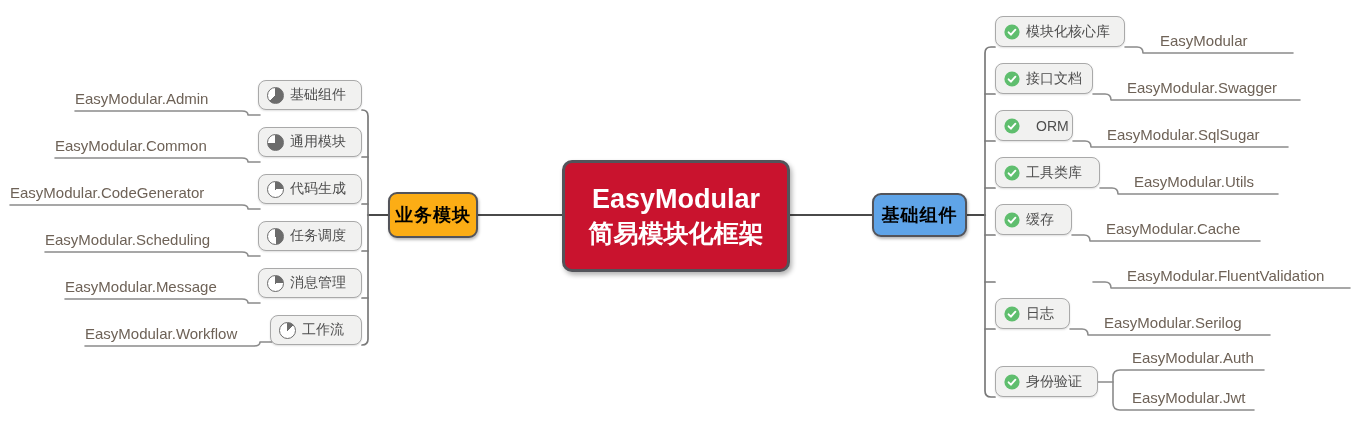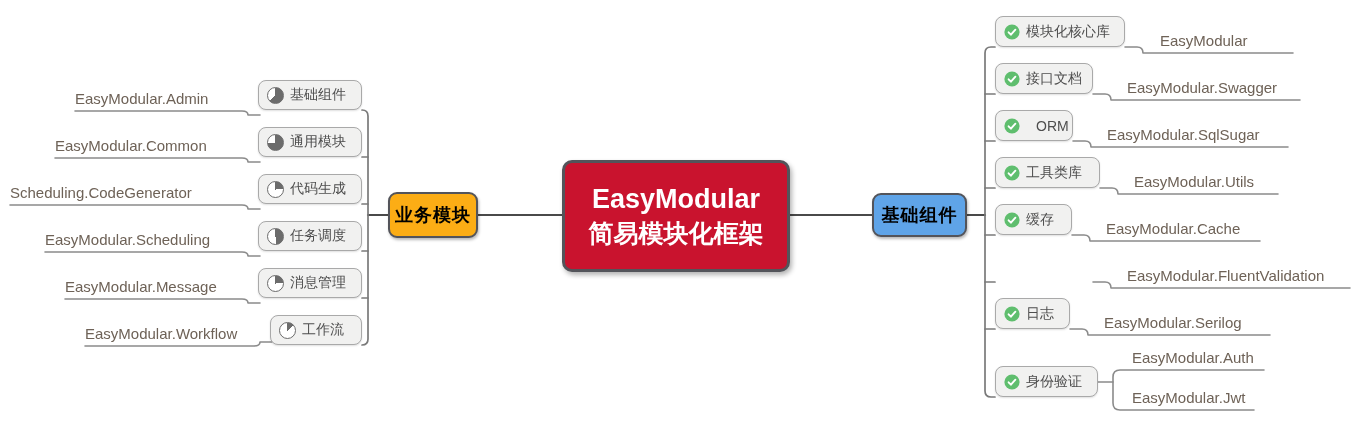--- a/index.html
+++ b/index.html
@@ -122,21 +122,21 @@
     <span class="pie" style="--p:25%"></span>
     <span>消息管理</span>
   </div>
   <div class="item" style="left:270px;top:315px;width:92px;height:30px;">
     <span class="pie" style="--p:12.5%"></span>
     <span>工作流</span>
   </div>
 
   <div class="pkg c" style="left:75px;top:90px;width:167px;">EasyModular.Admin</div>
   <div class="pkg c" style="left:55px;top:137px;width:187px;">EasyModular.Common</div>
-  <div class="pkg c" style="left:10px;top:184px;width:232px;">Scheduling.CodeGenerator</div>
+  <div class="pkg c" style="left:10px;top:184px;width:232px;">EasyModular.CodeGenerator</div>
   <div class="pkg c" style="left:45px;top:231px;width:197px;">EasyModular.Scheduling</div>
   <div class="pkg c" style="left:65px;top:278px;width:177px;">EasyModular.Message</div>
   <div class="pkg c" style="left:85px;top:325px;width:169px;">EasyModular.Workflow</div>
 
   <div class="item" style="left:995px;top:16px;width:130px;height:31px;">
     <svg class="chk" viewBox="0 0 16 16">
         <circle cx="8" cy="8" r="7.6" fill="#5FBE6E"></circle>
         <path d="M4.6 8.3l2.3 2.4 4.5-5" stroke="#fff" stroke-width="1.9" fill="none" stroke-linecap="round" stroke-linejoin="round"></path>
       </svg>
     <span>模块化核心库</span>

